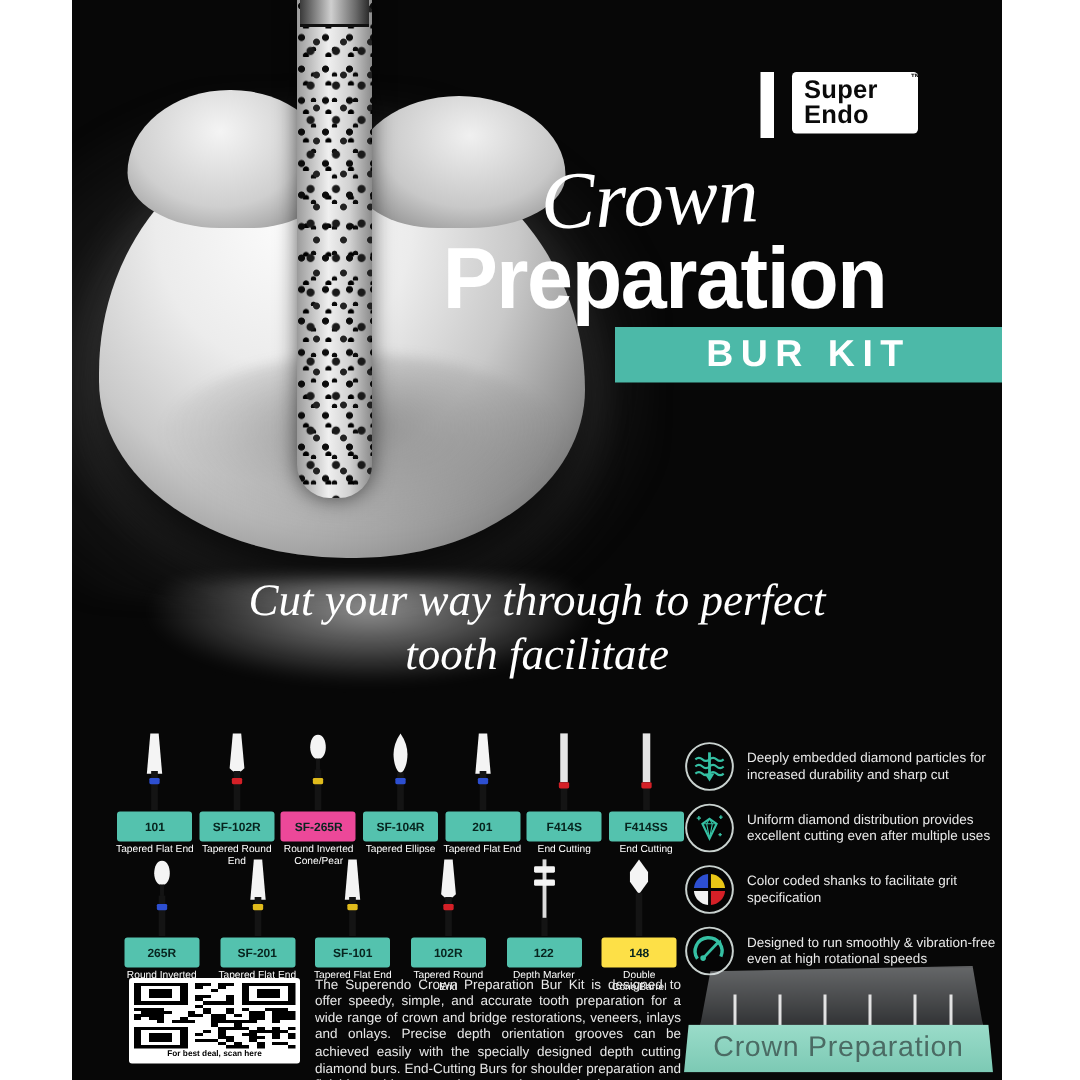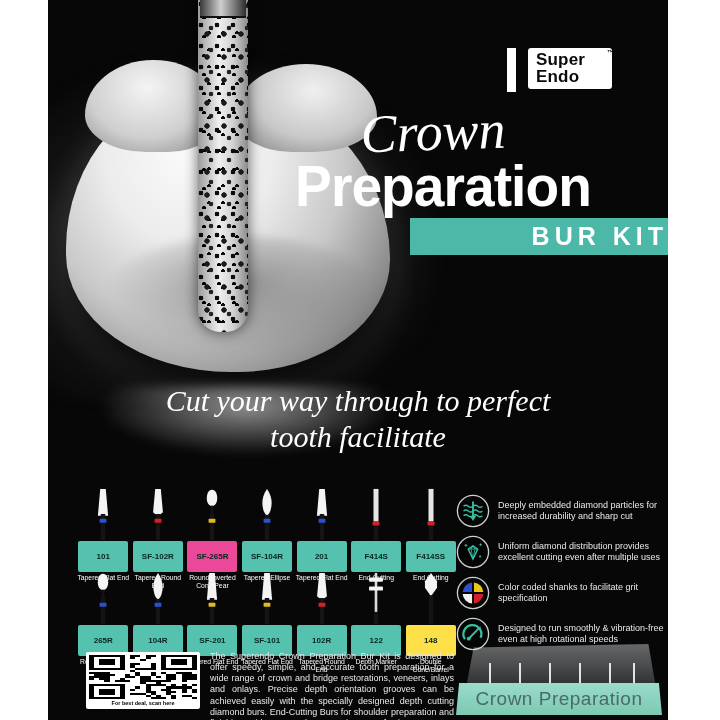--- a/index.html
+++ b/index.html
@@ -62,21 +62,21 @@
     font-family:cursive;font-style:italic;}
   .tagline .t1{font-size:30px;line-height:38px;}
   .tagline .t2{font-size:30px;line-height:34px;}
 
   
   .bur-row{position:absolute;left:28px;width:382px;display:flex;}
   .bur-row.r1{top:488px;}
   .bur-row.r2{top:572px;}
   .bur-cell{flex:1 1 0;display:flex;flex-direction:column;align-items:center;}
   .bur-cell svg{display:block;height:52px;width:44px;}
-  .chip{width:50px;height:31px;border-radius:2px;display:flex;align-items:center;justify-content:center;
+  .chip{width:50px;height:20px;border-radius:2px;display:flex;align-items:center;justify-content:center;
     font-size:8px;font-weight:bold;color:#07251f;margin-top:1px;}
   .bur-name{margin-top:2px;color:#fff;font-size:6.8px;line-height:1.18;text-align:center;width:54px;}
 
   
   .features{position:absolute;left:408px;top:494px;width:212px;display:flex;flex-direction:column;gap:7px;}
   .feature{display:flex;align-items:center;gap:8px;}
   .feature svg{flex:0 0 34px;width:34px;height:34px;}
   .feature .ftext{color:#e9e9e9;font-size:9px;line-height:1.25;}
 
   
@@ -114,21 +114,21 @@
       <div class="logo-bar"></div>
       <div class="logo-box">
         <span class="l1">Super</span>
         <span class="l2">Endo</span>
         <span class="logo-tm">™</span>
       </div>
     </div>
 
     <div class="title-script">Crown</div>
     <div class="title-main">Preparation</div>
-    <div class="banner" style="background: rgb(76, 185, 168); justify-content: flex-end;">
+    <div class="banner" style="background: rgb(76, 185, 168);">
       <span>BUR KIT</span>
     </div>
 
     <div class="tagline">
       <div class="t1">Cut your way through to perfect</div>
       <div class="t2">tooth facilitate</div>
     </div>
 
     <div class="bur-row r1">
         <div class="bur-cell">
@@ -199,29 +199,20 @@
     <div class="bur-row r2">
         <div class="bur-cell">
           <svg viewBox="0 0 44 56">
             <path d="M22 2 C25.8 2 27.6 6.5 27.6 11 C27.6 16 25.2 19.5 22 19.5 C18.8 19.5 16.4 16 16.4 11 C16.4 6.5 18.2 2 22 2 Z" fill="#f4f4f4"></path>
             <rect x="20.6" y="19" width="2.8" height="10" fill="#141414"></rect>
             <rect x="19.6" y="27" width="4.8" height="29" fill="#141414"></rect>
             <rect x="18.3" y="33" width="7.4" height="4.5" rx="1" fill="#2d4fd1"></rect>
           </svg>
           <div class="chip" style="background:#54c2ae">265R</div>
           <div class="bur-name">Round Inverted Cone/Pear</div>
-        </div>
-        <div class="bur-cell">
-          <svg viewBox="0 0 44 56">
-            <path d="M22 1 C25.5 6 27 11 27 16 C27 22.5 24.8 28.5 22 29.5 C19.2 28.5 17 22.5 17 16 C17 11 18.5 6 22 1 Z" fill="#f4f4f4"></path>
-            <rect x="19.6" y="29" width="4.8" height="27" fill="#141414"></rect>
-            <rect x="18.3" y="33" width="7.4" height="4.5" rx="1" fill="#2d4fd1"></rect>
-          </svg>
-          <div class="chip" style="background:#54c2ae">104R</div>
-          <div class="bur-name">Tapered Ellipse</div>
         </div>
         <div class="bur-cell">
           <svg viewBox="0 0 44 56">
             <polygon points="19,1 25,1 27.5,30 16.5,30" fill="#f4f4f4"></polygon>
             <rect x="19.6" y="28" width="4.8" height="28" fill="#141414"></rect>
             <rect x="18.3" y="33" width="7.4" height="4.5" rx="1" fill="#e0bb1c"></rect>
           </svg>
           <div class="chip" style="background:#54c2ae">SF-201</div>
           <div class="bur-name">Tapered Flat End</div>
         </div>

